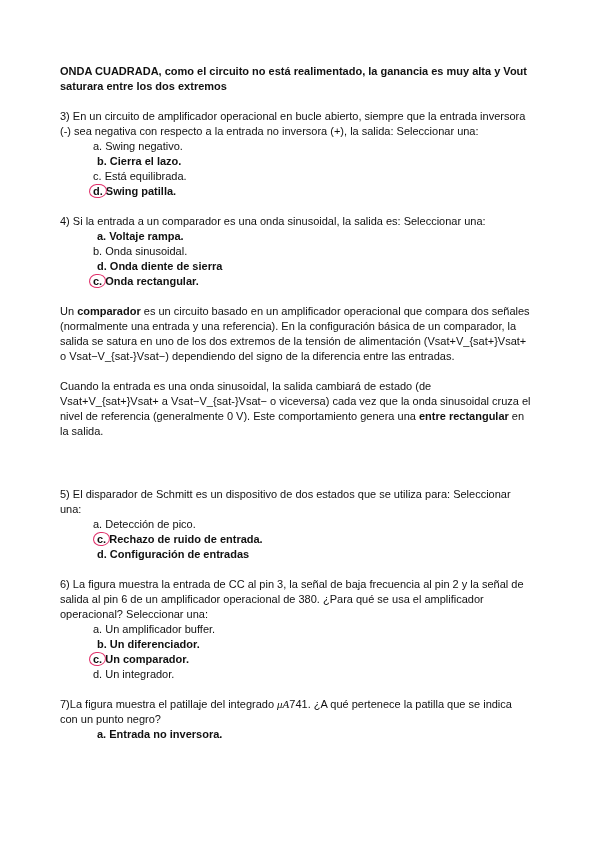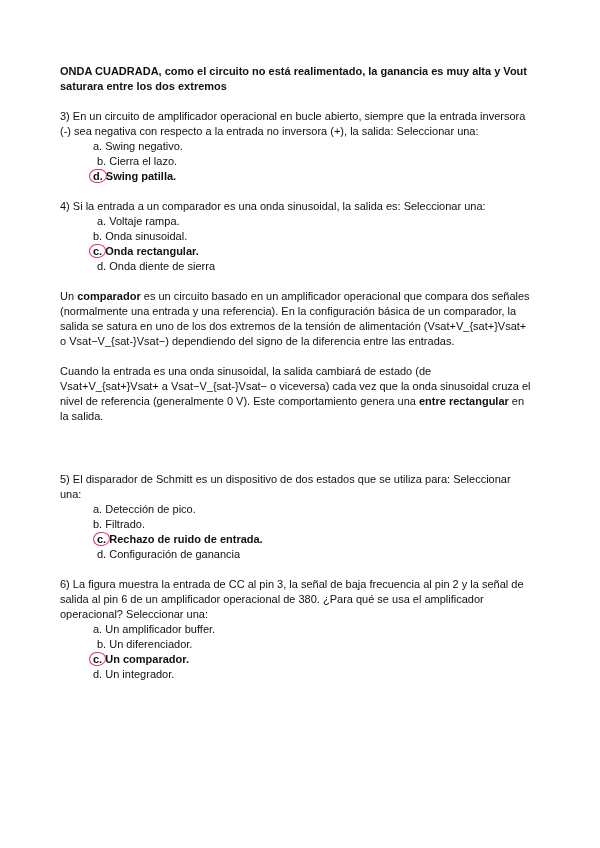--- a/index.html
+++ b/index.html
@@ -14,21 +14,21 @@
     --circle-color: #e0306a;
     overflow: hidden;
   }
   .doc {
     padding: 64px 68px 0 60px;
   }
   .block { margin-bottom: 15px; }
   .block.gap-large { margin-bottom: 48px; }
   .bold { font-weight: 700; }
   .opt { white-space: nowrap; margin-left: 33px; }
-  .opt.ind { padding-left: 4px; }
+  .opt.ind { padding-left: 4px; font-weight: bold; }
   .letter {
     position: relative;
     display: inline-block;
   }
   .letter.circled::after {
     content: "";
     position: absolute;
     top: 0;
     bottom: 1px;
     left: -4px;
@@ -47,45 +47,49 @@
 <body style="--circle-color: #e0306a;">
 
 <div class="doc">
 
   <p class="block bold">ONDA CUADRADA, como el circuito no está realimentado, la ganancia es muy alta y Vout saturara entre los dos extremos</p>
 
   <section class="block">
     <p>3) En un circuito de amplificador operacional en bucle abierto, siempre que la entrada inversora (-) sea negativa con respecto a la entrada no inversora (+), la salida: Seleccionar una:</p>
     <p class="opt"><span class="letter">a.</span> <span>Swing negativo.</span></p>
     <p class="opt ind"><span class="letter">b.</span> <span>Cierra el lazo.</span></p>
+    <p class="opt"><span class="letter">c.</span> <span>Está equilibrada.</span></p>
     <p class="opt bold"><span class="letter circled">d.</span> <span>Swing patilla.</span></p>
   </section>
 
   <section class="block">
     <p>4) Si la entrada a un comparador es una onda sinusoidal, la salida es: Seleccionar una:</p>
     <p class="opt ind"><span class="letter">a.</span> <span>Voltaje rampa.</span></p>
     <p class="opt"><span class="letter">b.</span> <span>Onda sinusoidal.</span></p>
+    <p class="opt ind"><span class="letter">d.</span> <span>Onda diente de sierra</span></p>
     <p class="opt bold"><span class="letter circled">c.</span> <span>Onda rectangular.</span></p>
-    <p class="opt ind"><span class="letter">d.</span> <span>Onda diente de sierra</span></p>
   </section>
 
   <p class="block"><span>Un </span><b>comparador</b><span> es un circuito basado en un amplificador operacional que compara dos señales (normalmente una entrada y una referencia). En la configuración básica de un comparador, la salida se satura en uno de los dos extremos de la tensión de alimentación (Vsat+V_{sat+}Vsat+ o Vsat−V_{sat-}Vsat−) dependiendo del signo de la diferencia entre las entradas.</span></p>
 
   <p class="block gap-large"><span>Cuando la entrada es una onda sinusoidal, la salida cambiará de estado (de Vsat+V_{sat+}Vsat+ a Vsat−V_{sat-}Vsat− o viceversa) cada vez que la onda sinusoidal cruza el nivel de referencia (generalmente 0 V). Este comportamiento genera una </span><b>entre rectangular</b><span> en la salida.</span></p>
 
   <section class="block">
     <p>5) El disparador de Schmitt es un dispositivo de dos estados que se utiliza para: Seleccionar una:</p>
     <p class="opt"><span class="letter">a.</span> <span>Detección de pico.</span></p>
-    <p class="opt"><span class="letter">b.</span> <span>Filtrado.</span></p>
     <p class="opt ind bold"><span class="letter circled">c.</span> <span>Rechazo de ruido de entrada.</span></p>
-    <p class="opt ind"><span class="letter">d.</span> <span>Configuración de ganancia</span></p>
+    <p class="opt ind"><span class="letter">d.</span> <span>Configuración de entradas</span></p>
   </section>
 
   <section class="block">
     <p>6) La figura muestra la entrada de CC al pin 3, la señal de baja frecuencia al pin 2 y la señal de salida al pin 6 de un amplificador operacional de 380. ¿Para qué se usa el amplificador operacional? Seleccionar una:</p>
     <p class="opt"><span class="letter">a.</span> <span>Un amplificador buffer.</span></p>
     <p class="opt ind"><span class="letter">b.</span> <span>Un diferenciador.</span></p>
     <p class="opt bold"><span class="letter circled">c.</span> <span>Un comparador.</span></p>
     <p class="opt"><span class="letter">d.</span> <span>Un integrador.</span></p>
   </section>
 
+  <section class="block">
+    <p><span>7)La figura muestra el patillaje del integrado </span><span class="math-italic">μA</span><span>741. ¿A qué pertenece la patilla que se indica con un punto negro?</span></p>
+    <p class="opt ind"><span class="letter">a.</span> <span>Entrada no inversora.</span></p>
+  </section>
 
 </div>
 
 </body></html>

